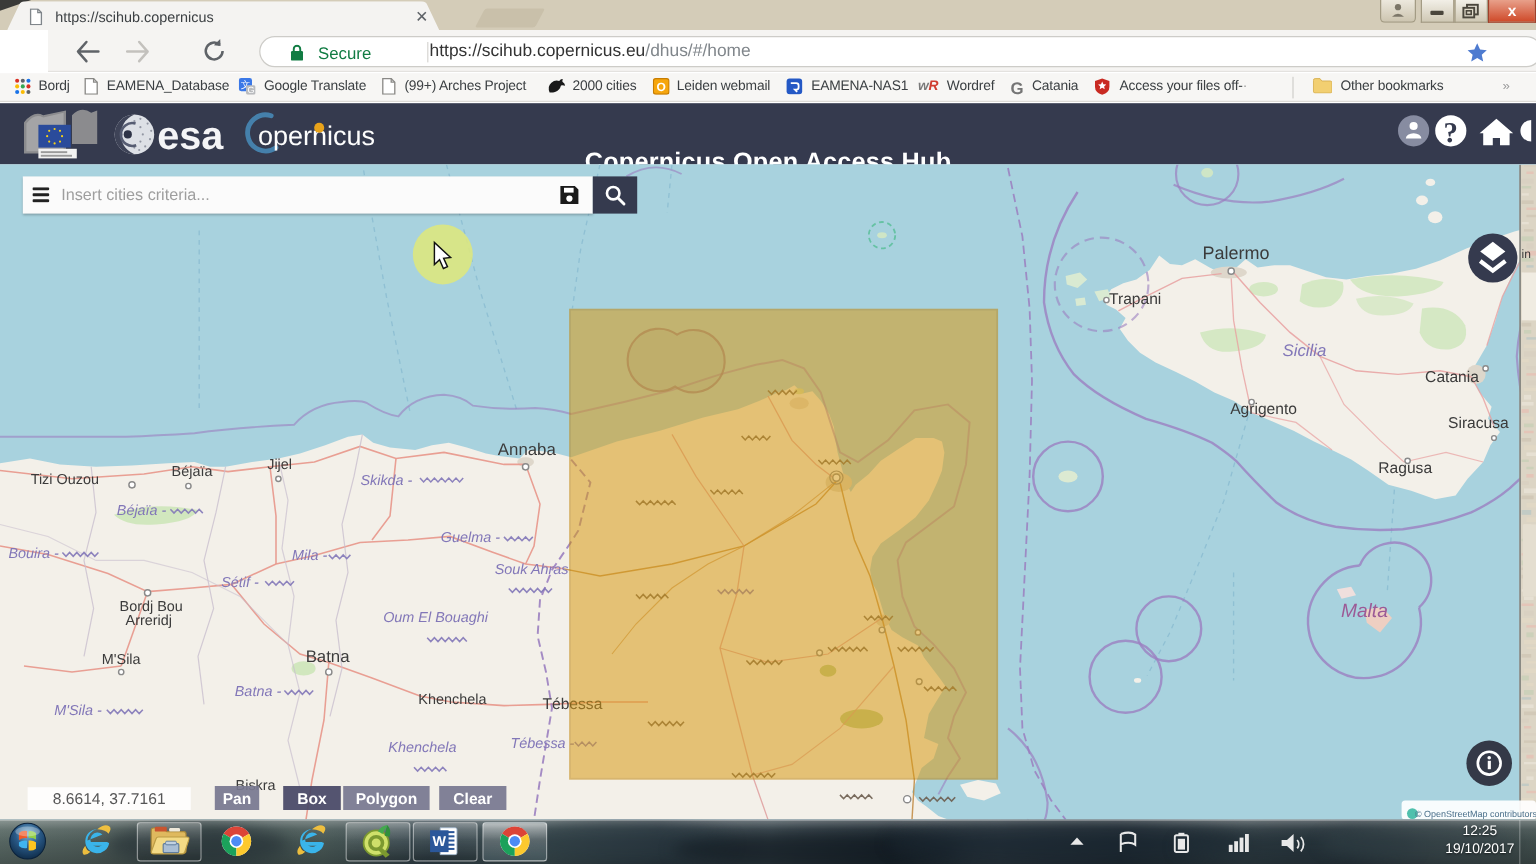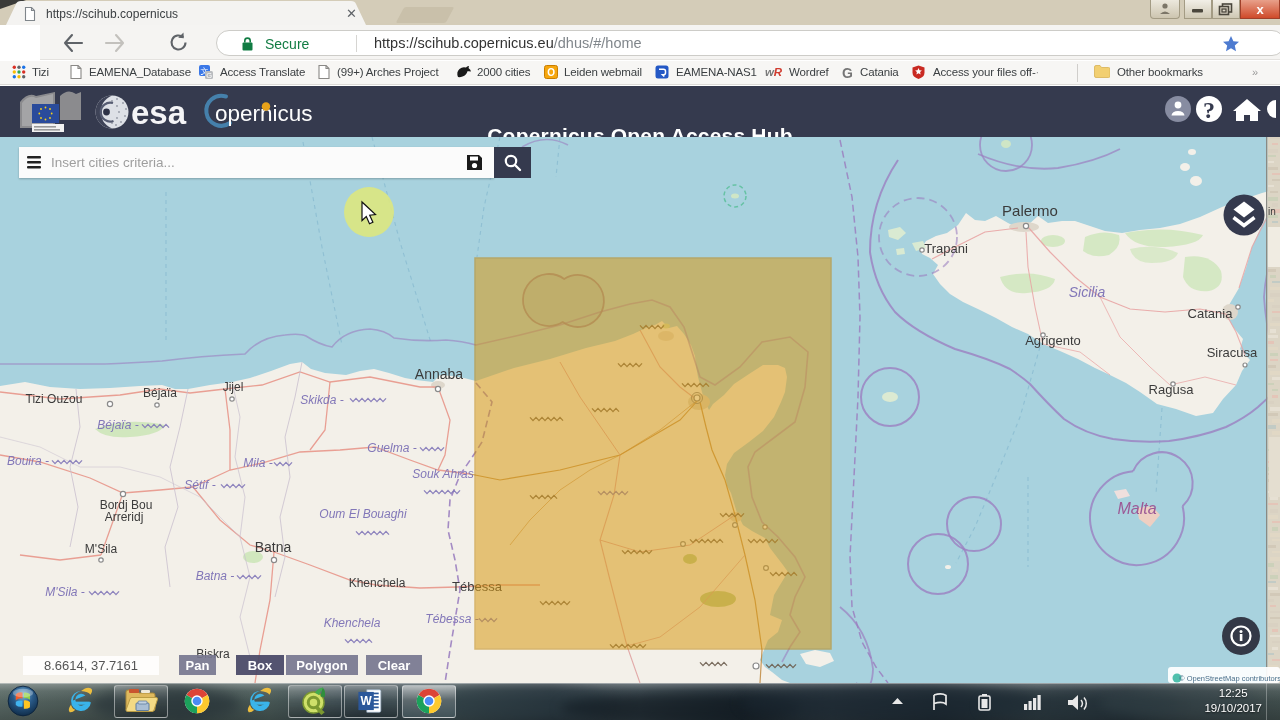--- a/index.html
+++ b/index.html
@@ -23,21 +23,21 @@
   #wb-max  { left:1212px; width:28px; background:linear-gradient(#f2efe7,#cfc8b4); border:1px solid #a39b84; border-top:none;}
   #wb-close{ left:1240px; width:40px; background:linear-gradient(#e8a08a,#cf4a2a); border:1px solid #a0402a; border-top:none;}
 
   
   #toolbar { position:absolute; left:0; top:25px; width:1280px; height:35px; background:#f5f4f2; border-bottom:1px solid #e4e2df;margin-left:40px; }
   .navic { position:absolute; top:3px; font-size:19px; color:#5a5a5a; }
   #omnibox { position:absolute; left:176px; top:5px; width:1069px; height:26px; background:#fff; border:1px solid #cdccc8; border-radius:13px; }
   #omnibox .lock { position:absolute; left:25px; top:6px; }
   #omnibox .secure { position:absolute; left:48px; top:5px; font-size:14px; color:#117c43; }
   #omnibox .sep { position:absolute; left:139px; top:4px; height:17px; border-left:1px solid #d6d5d2; }
-  #omnibox .url { position:absolute; left:157px; top:4px; font-size:14.5px; color:#333; white-space:nowrap; }
+  #omnibox .url { position:absolute; left:141px; top:4px; font-size:14.5px; color:#333; white-space:nowrap; }
   #omnibox .url .grey { color:#80868b; }
   #omnibox .star { position:absolute; left:1005px; top:4px; }
   #menu3 { position:absolute; left:1256px; top:7px; width:3px; }
 
   
   #bookmarks { position:absolute; left:0; top:61px; width:1280px; height:24px; background:#f7f6f4; border-bottom:1px solid #dcdad6; font-size:11.5px; color:#3c4043; letter-spacing:-0.15px; }
   .bk { position:absolute; top:4px; height:16px; white-space:nowrap; }
 
   
   #siteheader { position:absolute; left:0; top:86px; width:1280px; height:51px; background:#353a4e; }
@@ -135,33 +135,33 @@
           <circle cx="2.3" cy="2.3" r="1.7" fill="#d93025"></circle>
           <circle cx="7" cy="2.3" r="1.7" fill="#5f6368"></circle>
           <circle cx="11.7" cy="2.3" r="1.7" fill="#1a73e8"></circle>
           <circle cx="2.3" cy="7" r="1.7" fill="#fbbc04"></circle>
           <circle cx="7" cy="7" r="1.7" fill="#34a853"></circle>
           <circle cx="11.7" cy="7" r="1.7" fill="#d93025"></circle>
           <circle cx="2.3" cy="11.7" r="1.7" fill="#1a73e8"></circle>
           <circle cx="7" cy="11.7" r="1.7" fill="#fbbc04"></circle>
           <circle cx="11.7" cy="11.7" r="1.7" fill="#5f6368"></circle>
         </svg></div>
-    <div class="bk t" style="left:32px;top:5px">Tizi</div>
+    <div class="bk t" style="left:32px;top:5px">Bordj</div>
     <div class="bk" style="left:70px"><svg width="12" height="14" viewBox="0 0 12 14">
           <path d="M1,0.5 h7 l3,3 v10 h-10 z" fill="#fff" stroke="#8a8986" stroke-width="1.1"></path>
           <path d="M8,0.5 v3 h3" fill="none" stroke="#8a8986" stroke-width="1.1"></path>
         </svg></div>
     <div class="bk t" style="left:89px;top:5px">EAMENA_Database</div>
     <div class="bk" style="left:199px"><svg width="14" height="14" viewBox="0 0 14 14">
           <rect x="0" y="0" width="11" height="11" rx="2" fill="#3b78e7"></rect>
           <text x="5.5" y="8.6" font-size="8" fill="#fff" text-anchor="middle">文</text>
           <rect x="6" y="6" width="8" height="8" rx="1.5" fill="#b9bbbe"></rect>
           <text x="10" y="12.6" font-size="7.5" fill="#fff" text-anchor="middle">G</text>
         </svg></div>
-    <div class="bk t" style="left:220px;top:5px">Access Translate</div>
+    <div class="bk t" style="left:220px;top:5px">Google Translate</div>
     <div class="bk" style="left:318px"><svg width="12" height="14" viewBox="0 0 12 14">
           <path d="M1,0.5 h7 l3,3 v10 h-10 z" fill="#fff" stroke="#8a8986" stroke-width="1.1"></path>
           <path d="M8,0.5 v3 h3" fill="none" stroke="#8a8986" stroke-width="1.1"></path>
         </svg></div>
     <div class="bk t" style="left:337px;top:5px">(99+) Arches Project</div>
     <div class="bk" style="left:455px"><svg width="16" height="15" viewBox="0 0 16 15">
           <path d="M3,12 q-2,-5 1.5,-8 q3,-2.7 6.5,-1.5 q1.5,-2 3,-1.5 q-0.5,1 -0.3,2.2 q2,1.3 2.3,3.3 q-2,-0.6 -3.5,-0.2 q-1,4 -5,5.3 q-2.5,0.8 -4.5,0.4 z" fill="#1a1a1a"></path>
         </svg></div>
     <div class="bk t" style="left:477px;top:5px">2000 cities</div>
     <div class="bk" style="left:544px"><svg width="14" height="14" viewBox="0 0 14 14">

